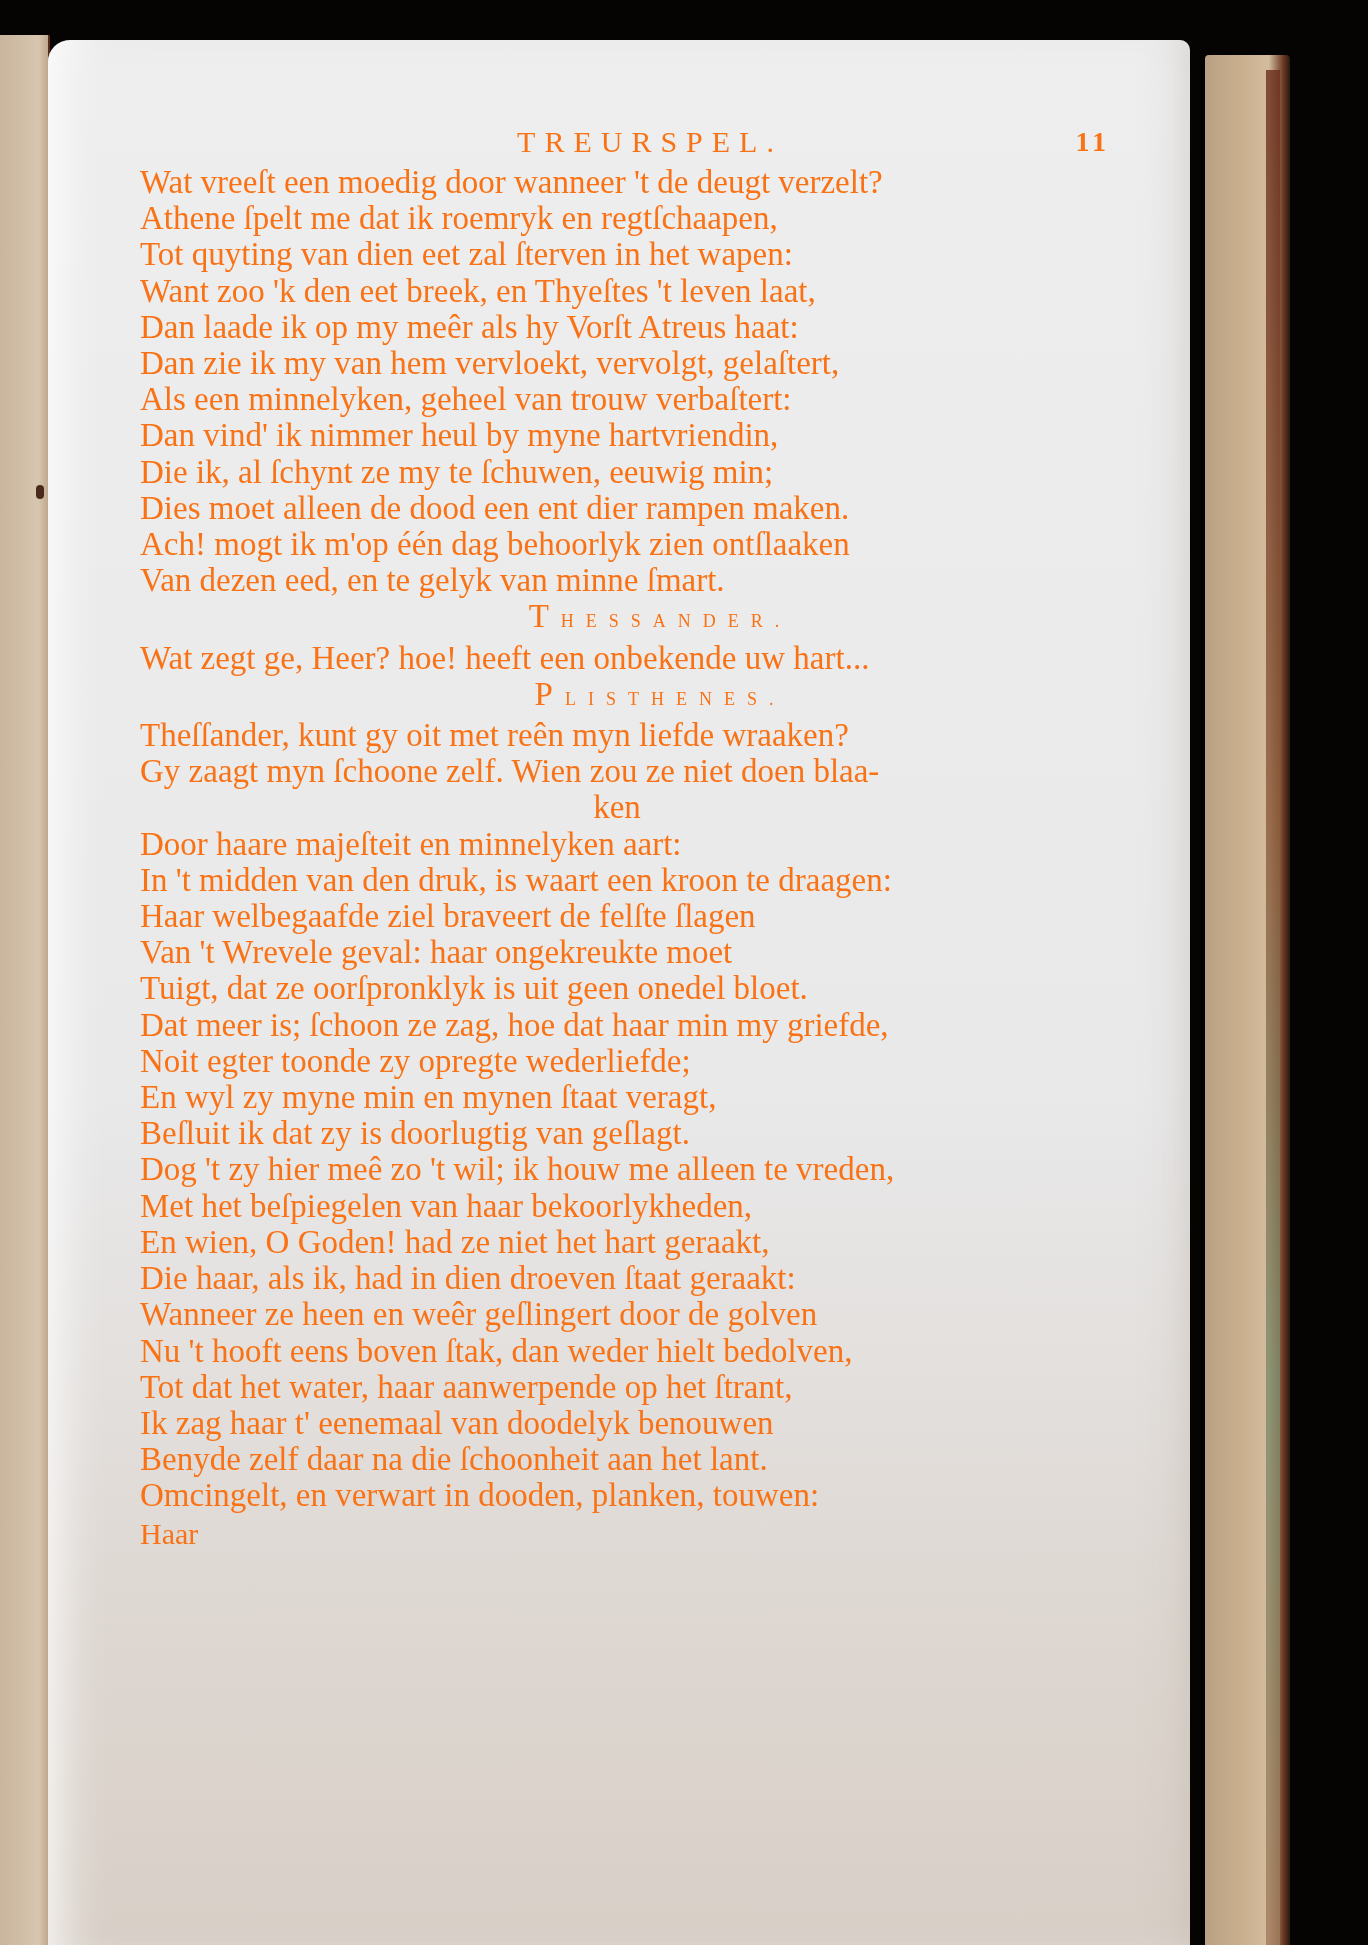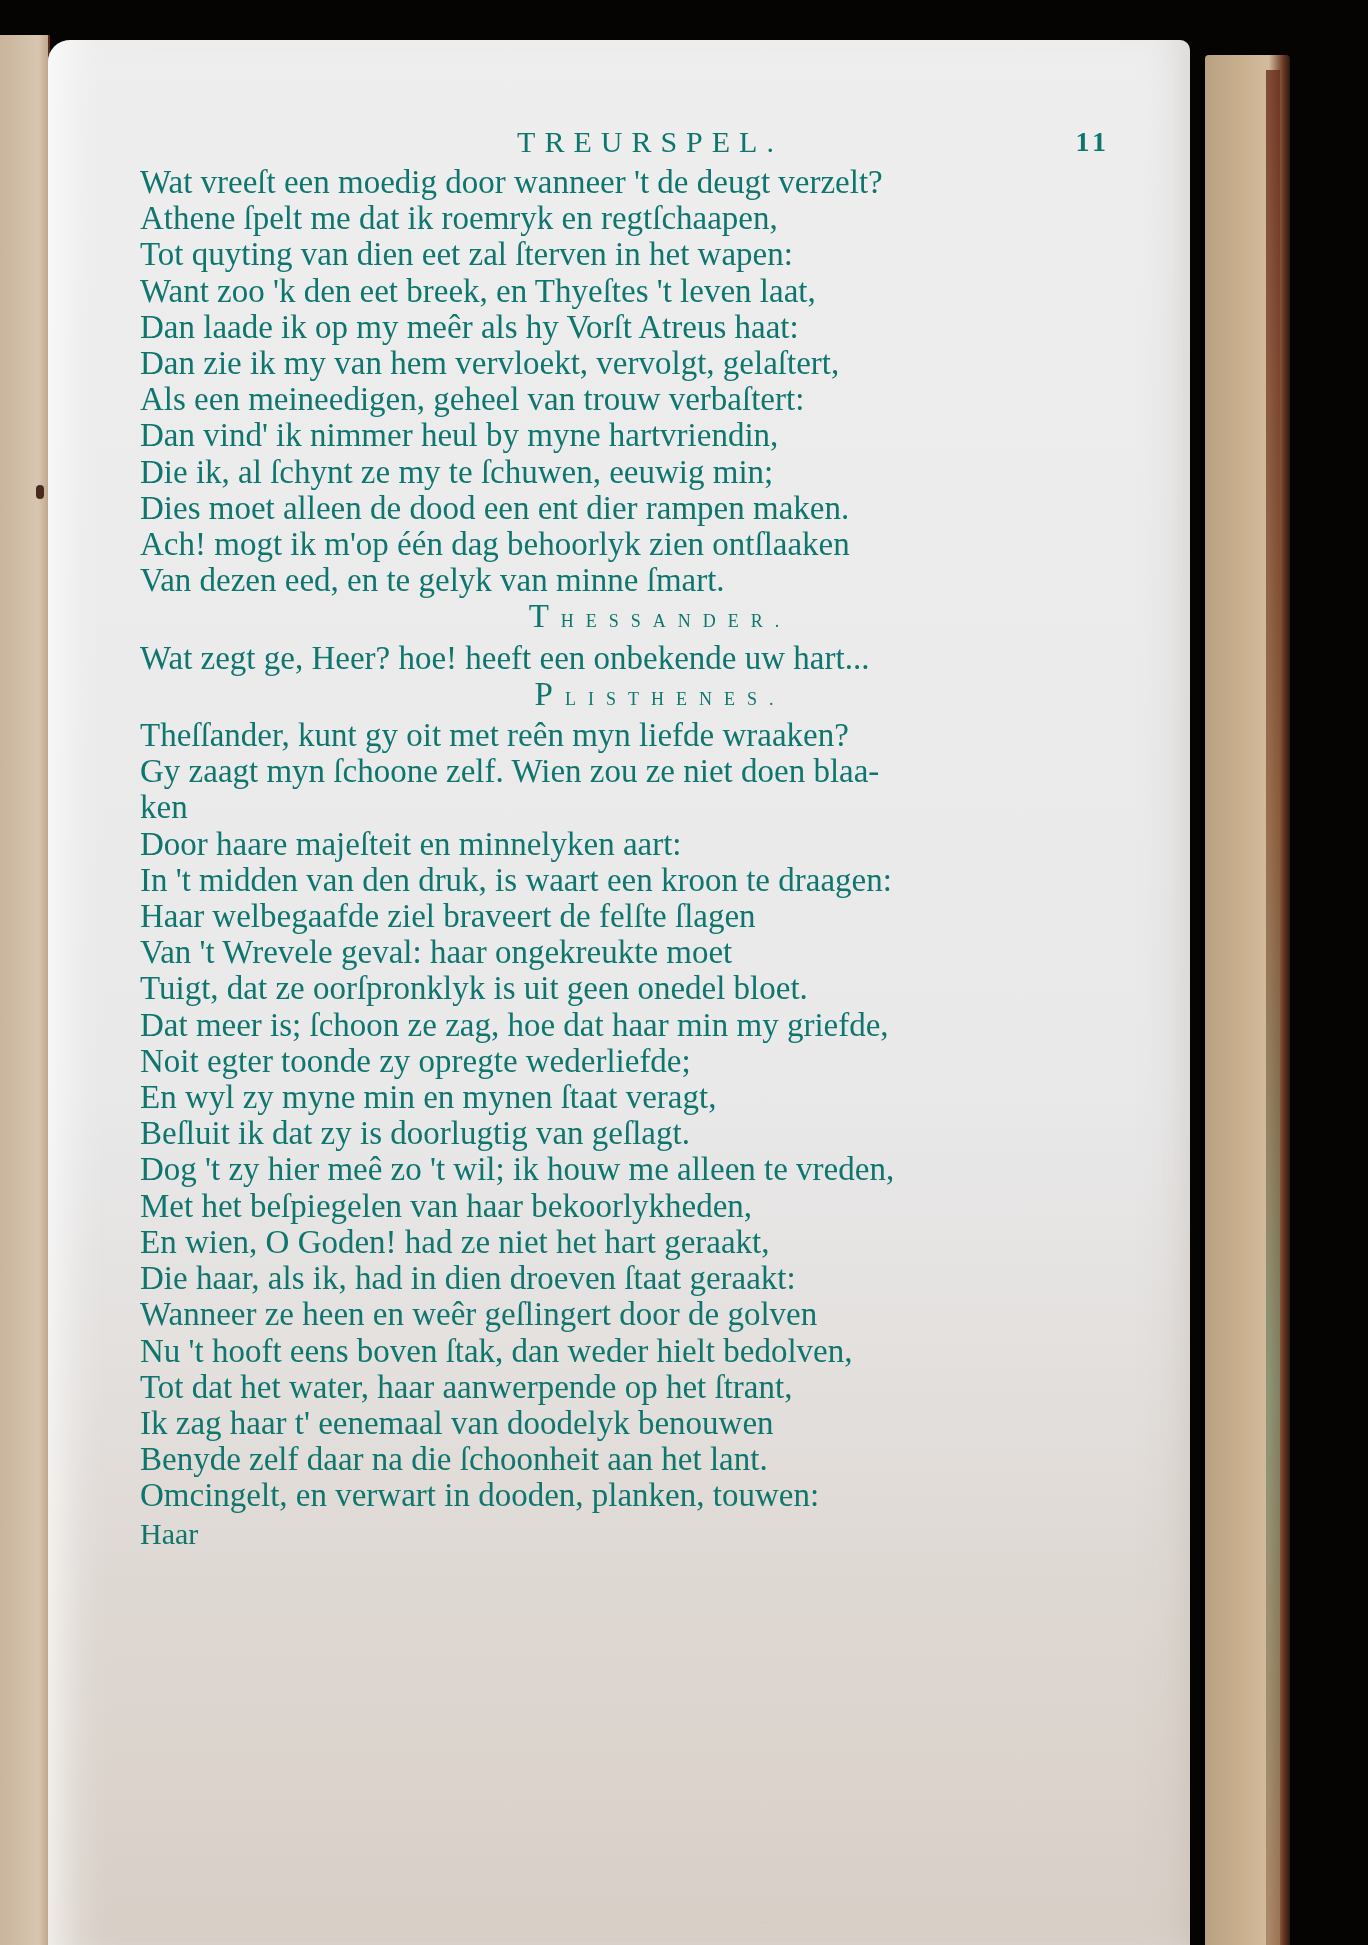--- a/index.html
+++ b/index.html
@@ -25,41 +25,41 @@
       background: linear-gradient(90deg, #b8a183 0%, #c8ae8c 40%, #d3bc9e 75%, #6b3a22 92%, #2a1a10 100%);
       border-radius: 4px 4px 0 0;
     }
     .page-edge-band {
       position: absolute; left: 1266px; top: 70px; width: 14px; bottom: 0;
       background: linear-gradient(180deg, #6a2e1c 0%, #8a5a3a 40%, #7c8a6a 70%, #a07a5a 100%);
       opacity: 0.8;
     }
     .text-block {
       position: absolute; left: 140px; top: 130px; width: 960px;
-      color: #0f766e;
+      color: #f97316;
       font-size: 33px; line-height: 36.2px;
       filter: blur(0.4px);
     }
     .running-head {
       position: relative; height: 40px; margin-top: -6px;
     }
     .running-title {
       position: absolute; left: 0; right: 0; top: 0; text-align: center;
       letter-spacing: 9px; font-size: 30px; padding-left: 60px;
     }
     .page-number {
       position: absolute; right: -10px; top: 0; font-size: 28px; font-weight: bold; letter-spacing: 4px;
     }
     .line { white-space: nowrap; display: block; }
     .speaker {
       display: block; text-align: center; letter-spacing: 12px; font-size: 18px;
       text-transform: uppercase; padding-left: 80px;
     }
     .speaker::first-letter { font-size: 33px; }
-    .right { text-align: left; padding-right: 6px; }
+    .right { text-align: center; padding-right: 6px; }
     .catchword { text-align: left; padding-right: 0; font-size: 30px; margin-top: 2px; }
   </style>
 </head>
 <body>
 
 <div class="left-page">
   <div class="left-mark" style="top:450px"></div>
 </div>
 <div class="page-edge"></div>
 <div class="page-edge-band"></div>
@@ -71,21 +71,21 @@
     <span class="running-title">TREURSPEL.</span>
     <span class="page-number">11</span>
   </div>
 
   <span class="line">Wat vreeſt een moedig door wanneer 't de deugt verzelt?</span>
   <span class="line">Athene ſpelt me dat ik roemryk en regtſchaapen,</span>
   <span class="line">Tot quyting van dien eet zal ſterven in het wapen:</span>
   <span class="line">Want zoo 'k den eet breek, en Thyeſtes 't leven laat,</span>
   <span class="line">Dan laade ik op my meêr als hy Vorſt Atreus haat:</span>
   <span class="line">Dan zie ik my van hem vervloekt, vervolgt, gelaſtert,</span>
-  <span class="line">Als een meineedigen, geheel van trouw verbaſtert:</span>
+  <span class="line">Als een minnelyken, geheel van trouw verbaſtert:</span>
   <span class="line">Dan vind' ik nimmer heul by myne hartvriendin,</span>
   <span class="line">Die ik, al ſchynt ze my te ſchuwen, eeuwig min;</span>
   <span class="line">Dies moet alleen de dood een ent dier rampen maken.</span>
   <span class="line">Ach! mogt ik m'op één dag behoorlyk zien ontſlaaken</span>
   <span class="line">Van dezen eed, en te gelyk van minne ſmart.</span>
   <span class="speaker">Thessander.</span>
   <span class="line">Wat zegt ge, Heer? hoe! heeft een onbekende uw hart...</span>
   <span class="speaker">Plisthenes.</span>
   <span class="line">Theſſander, kunt gy oit met reên myn liefde wraaken?</span>
   <span class="line">Gy zaagt myn ſchoone zelf.    Wien zou ze niet doen blaa-</span>

